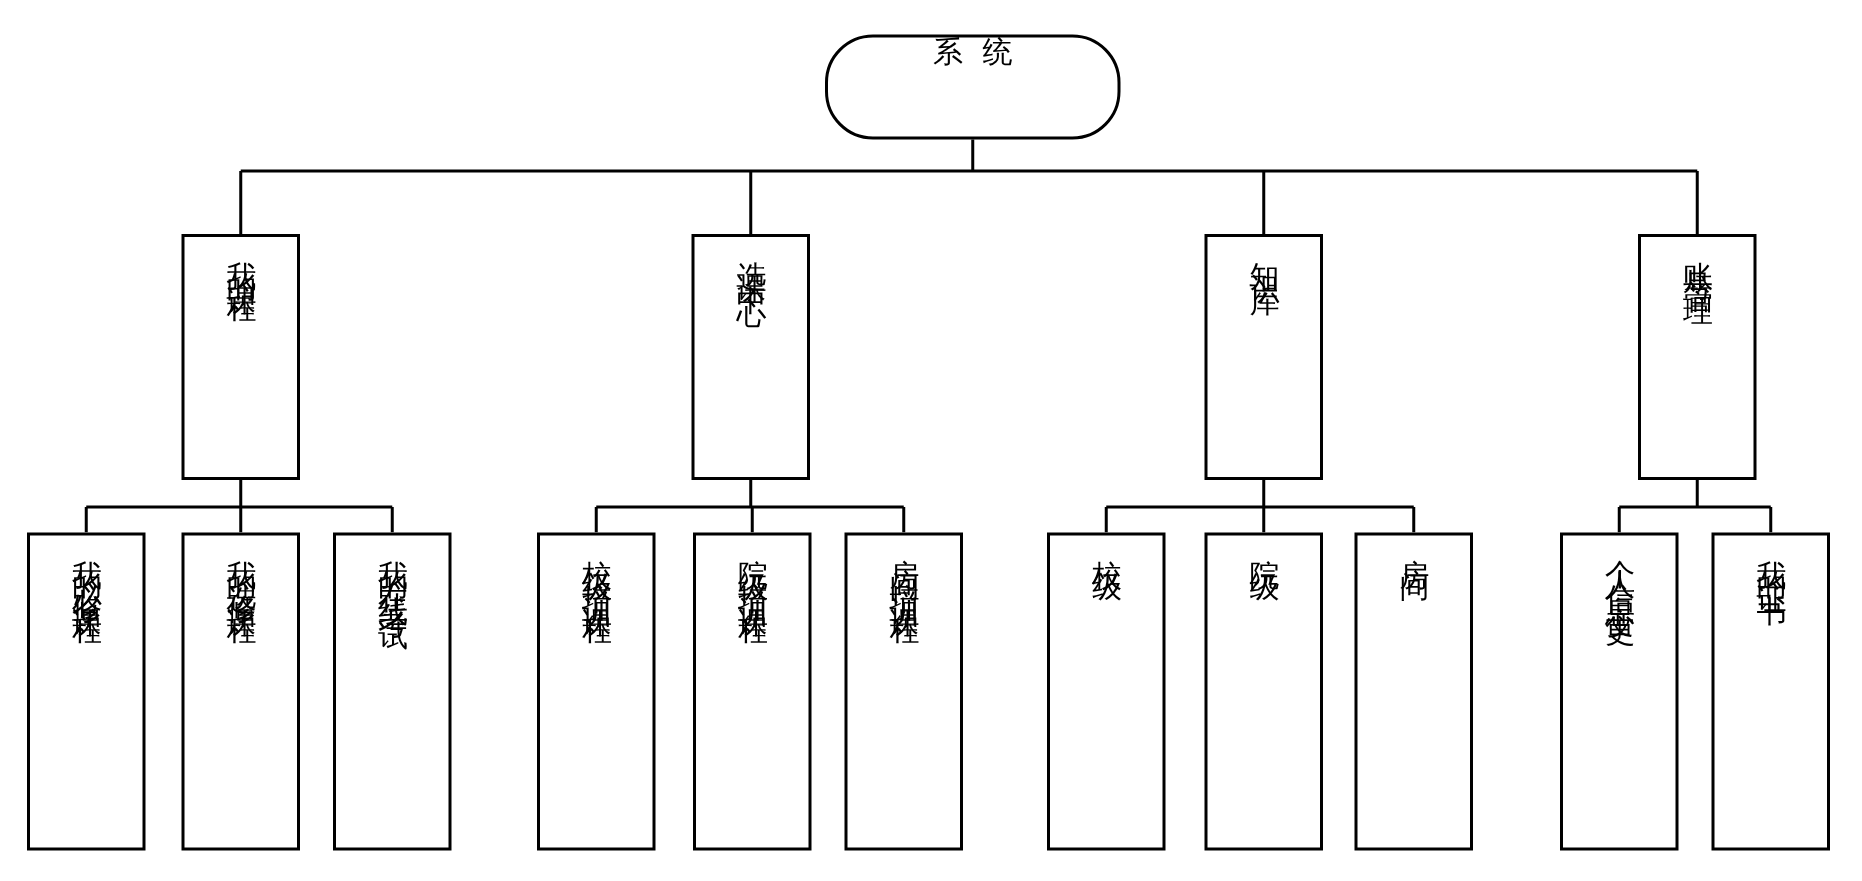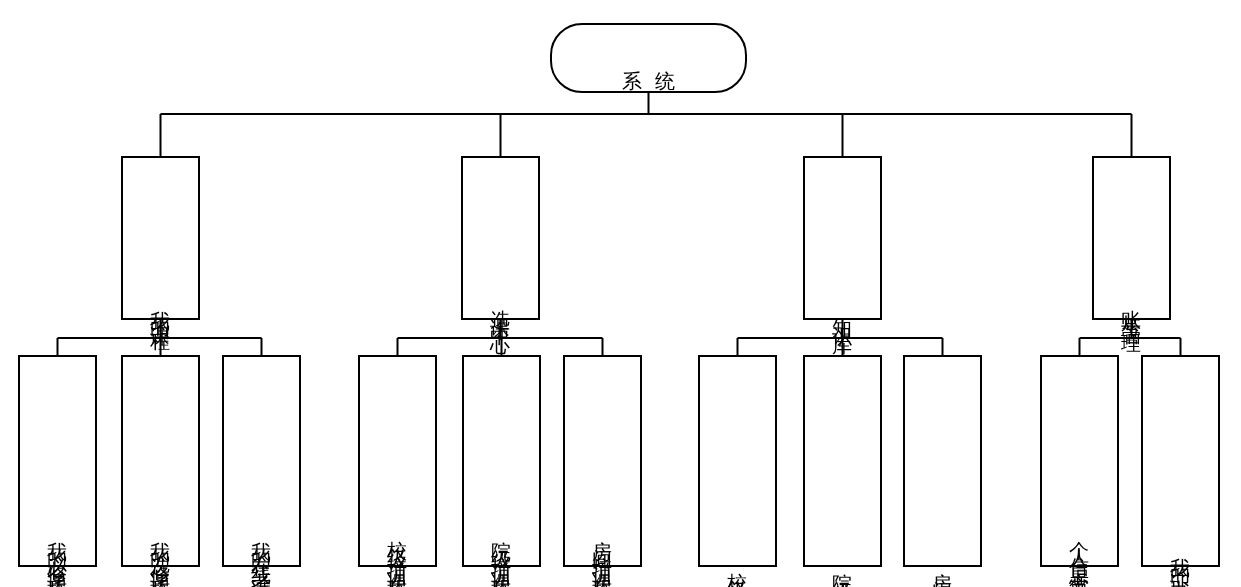--- a/index.html
+++ b/index.html
@@ -16,21 +16,21 @@
     position: absolute;
     left: 0; top: 0;
     width: 1241px; height: 587px;
   }
   .node {
     position: absolute;
     box-sizing: border-box;
     background: #ffffff;
     border: 2px solid #000000;
     display: flex;
-    align-items: flex-end;
+    align-items: flex-start;
     justify-content: center;
     font-size: 20px;
     line-height: 1;
   }
   .root {
     left: 550px; top: 23px;
     width: 197px; height: 70px;
     border-radius: 32px;
   }
   .root .label {

